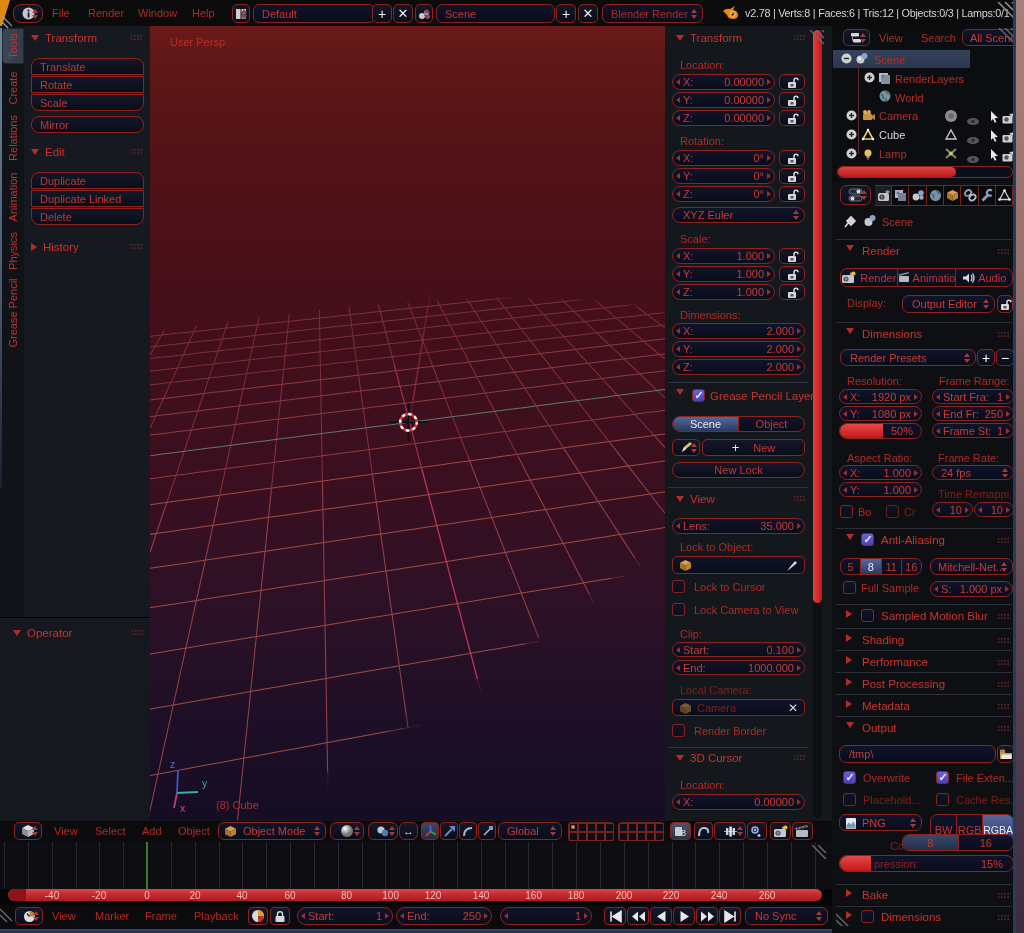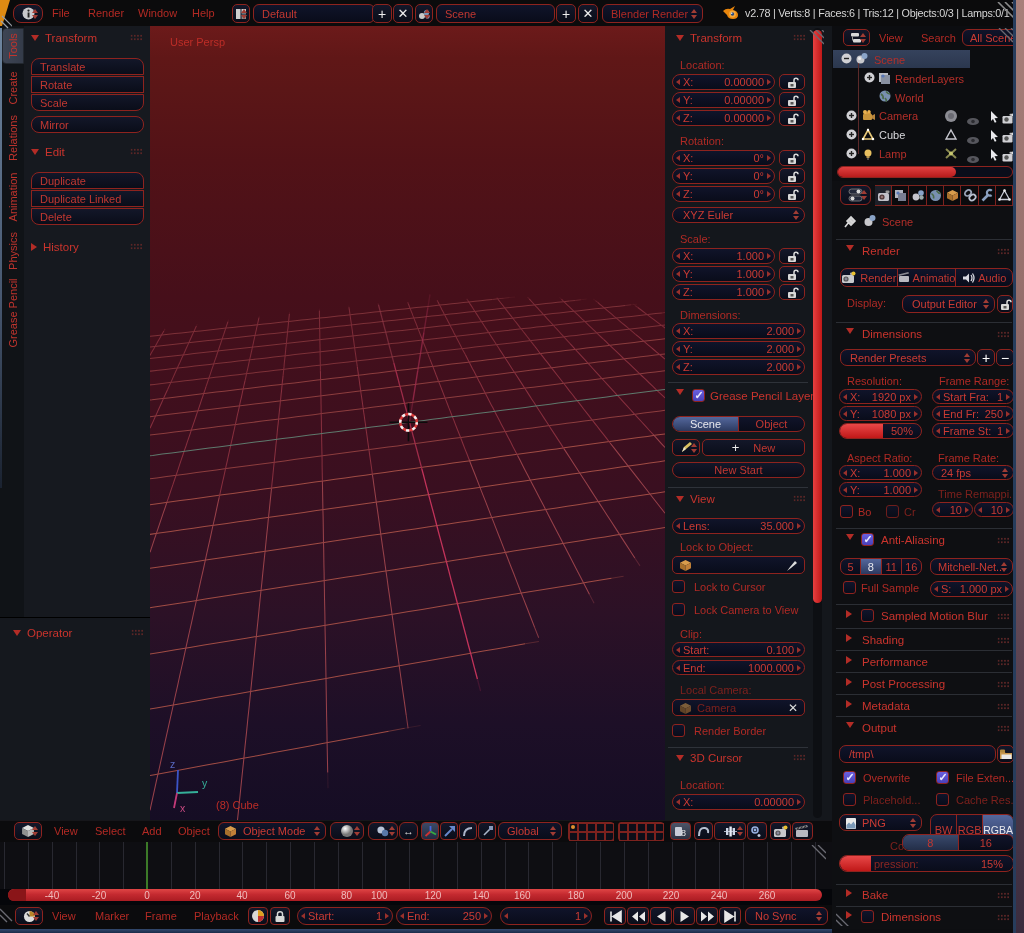--- a/index.html
+++ b/index.html
@@ -348,21 +348,21 @@
       <div>Object</div>
     </div>
 <div class="btn" style="left:672px;top:439px;width:28px;height:17px;border-radius:5px">
       <svg width="13" height="13">
         <path d="M2,11 L4,6 L10,1 L12,3 L6,8 Z" fill="#d8c060"></path>
         <path d="M2,11 L4,6 L6,8 Z" fill="#e8e0c8"></path>
       </svg>
       <div class="ud" style="right:1px"></div>
     </div>
 <div class="btn" style="left:702px;top:439px;width:103px;height:17px;border-radius:5px"><span style="color:#eee;font-size:13px;margin-right:14px">+</span> New</div>
-<div class="btn" style="left:672px;top:462px;width:133px;height:16px">New Start</div>
+<div class="btn" style="left:672px;top:462px;width:133px;height:16px">New Lock</div>
 <div class="sep" style="left:668px;top:487px;width:140px"></div>
 <div class="hdr" style="left:676px;top:493px"><span class="tri-d"></span>View</div>
 <div class="grip" style="left:793px;top:495px"></div>
 <div class="fld" style="left:672px;top:518px;width:133px;height:16px;border-radius:9px">
       <div class="la"></div>
       <div class="ra"></div>
       <span class="lb" style="left:10px">Lens:</span>
       <span class="vl" style="right:10px">35.000</span>
     </div>
 <div class="lbl" style="left:680px;top:541px">Lock to Object:</div>
@@ -595,24 +595,24 @@
 <div class="abs" style="left:146px;top:842px;width:2px;height:47px;background:#3c7a28"></div>
 <div class="abs" style="left:8px;top:889px;width:814px;height:12px;background:linear-gradient(#e04545 0%,#c42a30 45%,#aa1c22 100%);border-radius:6px"></div>
 <div class="abs" style="left:8px;top:889px;width:18px;height:12px;background:#8a1518;border-radius:6px 0 0 6px"></div>
 <div class="abs" style="left:38px;top:890px;width:28px;text-align:center;color:#f0bcbc;font-size:10px">-40</div>
     <div class="abs" style="left:85px;top:890px;width:28px;text-align:center;color:#f0bcbc;font-size:10px">-20</div>
     <div class="abs" style="left:133px;top:890px;width:28px;text-align:center;color:#f0bcbc;font-size:10px">0</div>
     <div class="abs" style="left:181px;top:890px;width:28px;text-align:center;color:#f0bcbc;font-size:10px">20</div>
     <div class="abs" style="left:228px;top:890px;width:28px;text-align:center;color:#f0bcbc;font-size:10px">40</div>
     <div class="abs" style="left:276px;top:890px;width:28px;text-align:center;color:#f0bcbc;font-size:10px">60</div>
     <div class="abs" style="left:324px;top:890px;width:28px;text-align:right;color:#f0bcbc;font-size:10px">80</div>
-    <div class="abs" style="left:371px;top:890px;width:28px;text-align:left;color:#f0bcbc;font-size:10px">100</div>
+    <div class="abs" style="left:371px;top:890px;width:28px;text-align:right;color:#f0bcbc;font-size:10px">100</div>
     <div class="abs" style="left:419px;top:890px;width:28px;text-align:center;color:#f0bcbc;font-size:10px">120</div>
     <div class="abs" style="left:467px;top:890px;width:28px;text-align:center;color:#f0bcbc;font-size:10px">140</div>
-    <div class="abs" style="left:514px;top:890px;width:28px;text-align:left;color:#f0bcbc;font-size:10px">160</div>
+    <div class="abs" style="left:514px;top:890px;width:28px;text-align:right;color:#f0bcbc;font-size:10px">160</div>
     <div class="abs" style="left:562px;top:890px;width:28px;text-align:center;color:#f0bcbc;font-size:10px">180</div>
     <div class="abs" style="left:610px;top:890px;width:28px;text-align:center;color:#f0bcbc;font-size:10px">200</div>
     <div class="abs" style="left:657px;top:890px;width:28px;text-align:center;color:#f0bcbc;font-size:10px">220</div>
     <div class="abs" style="left:705px;top:890px;width:28px;text-align:center;color:#f0bcbc;font-size:10px">240</div>
     <div class="abs" style="left:753px;top:890px;width:28px;text-align:center;color:#f0bcbc;font-size:10px">260</div>
 <div class="abs" style="left:0;top:905px;width:832px;height:25px;background:#0b0b0d"></div>
 <div class="btn" style="left:15px;top:907px;width:28px;height:18px;border-radius:5px">
       <svg width="13" height="13">
         <circle cx="6.5" cy="6.5" r="5.5" fill="#ddd"></circle>
         <path d="M6.5,6.5 L6.5,1 A5.5,5.5 0 0 1 12,6.5 Z" fill="#b8862a"></path>

